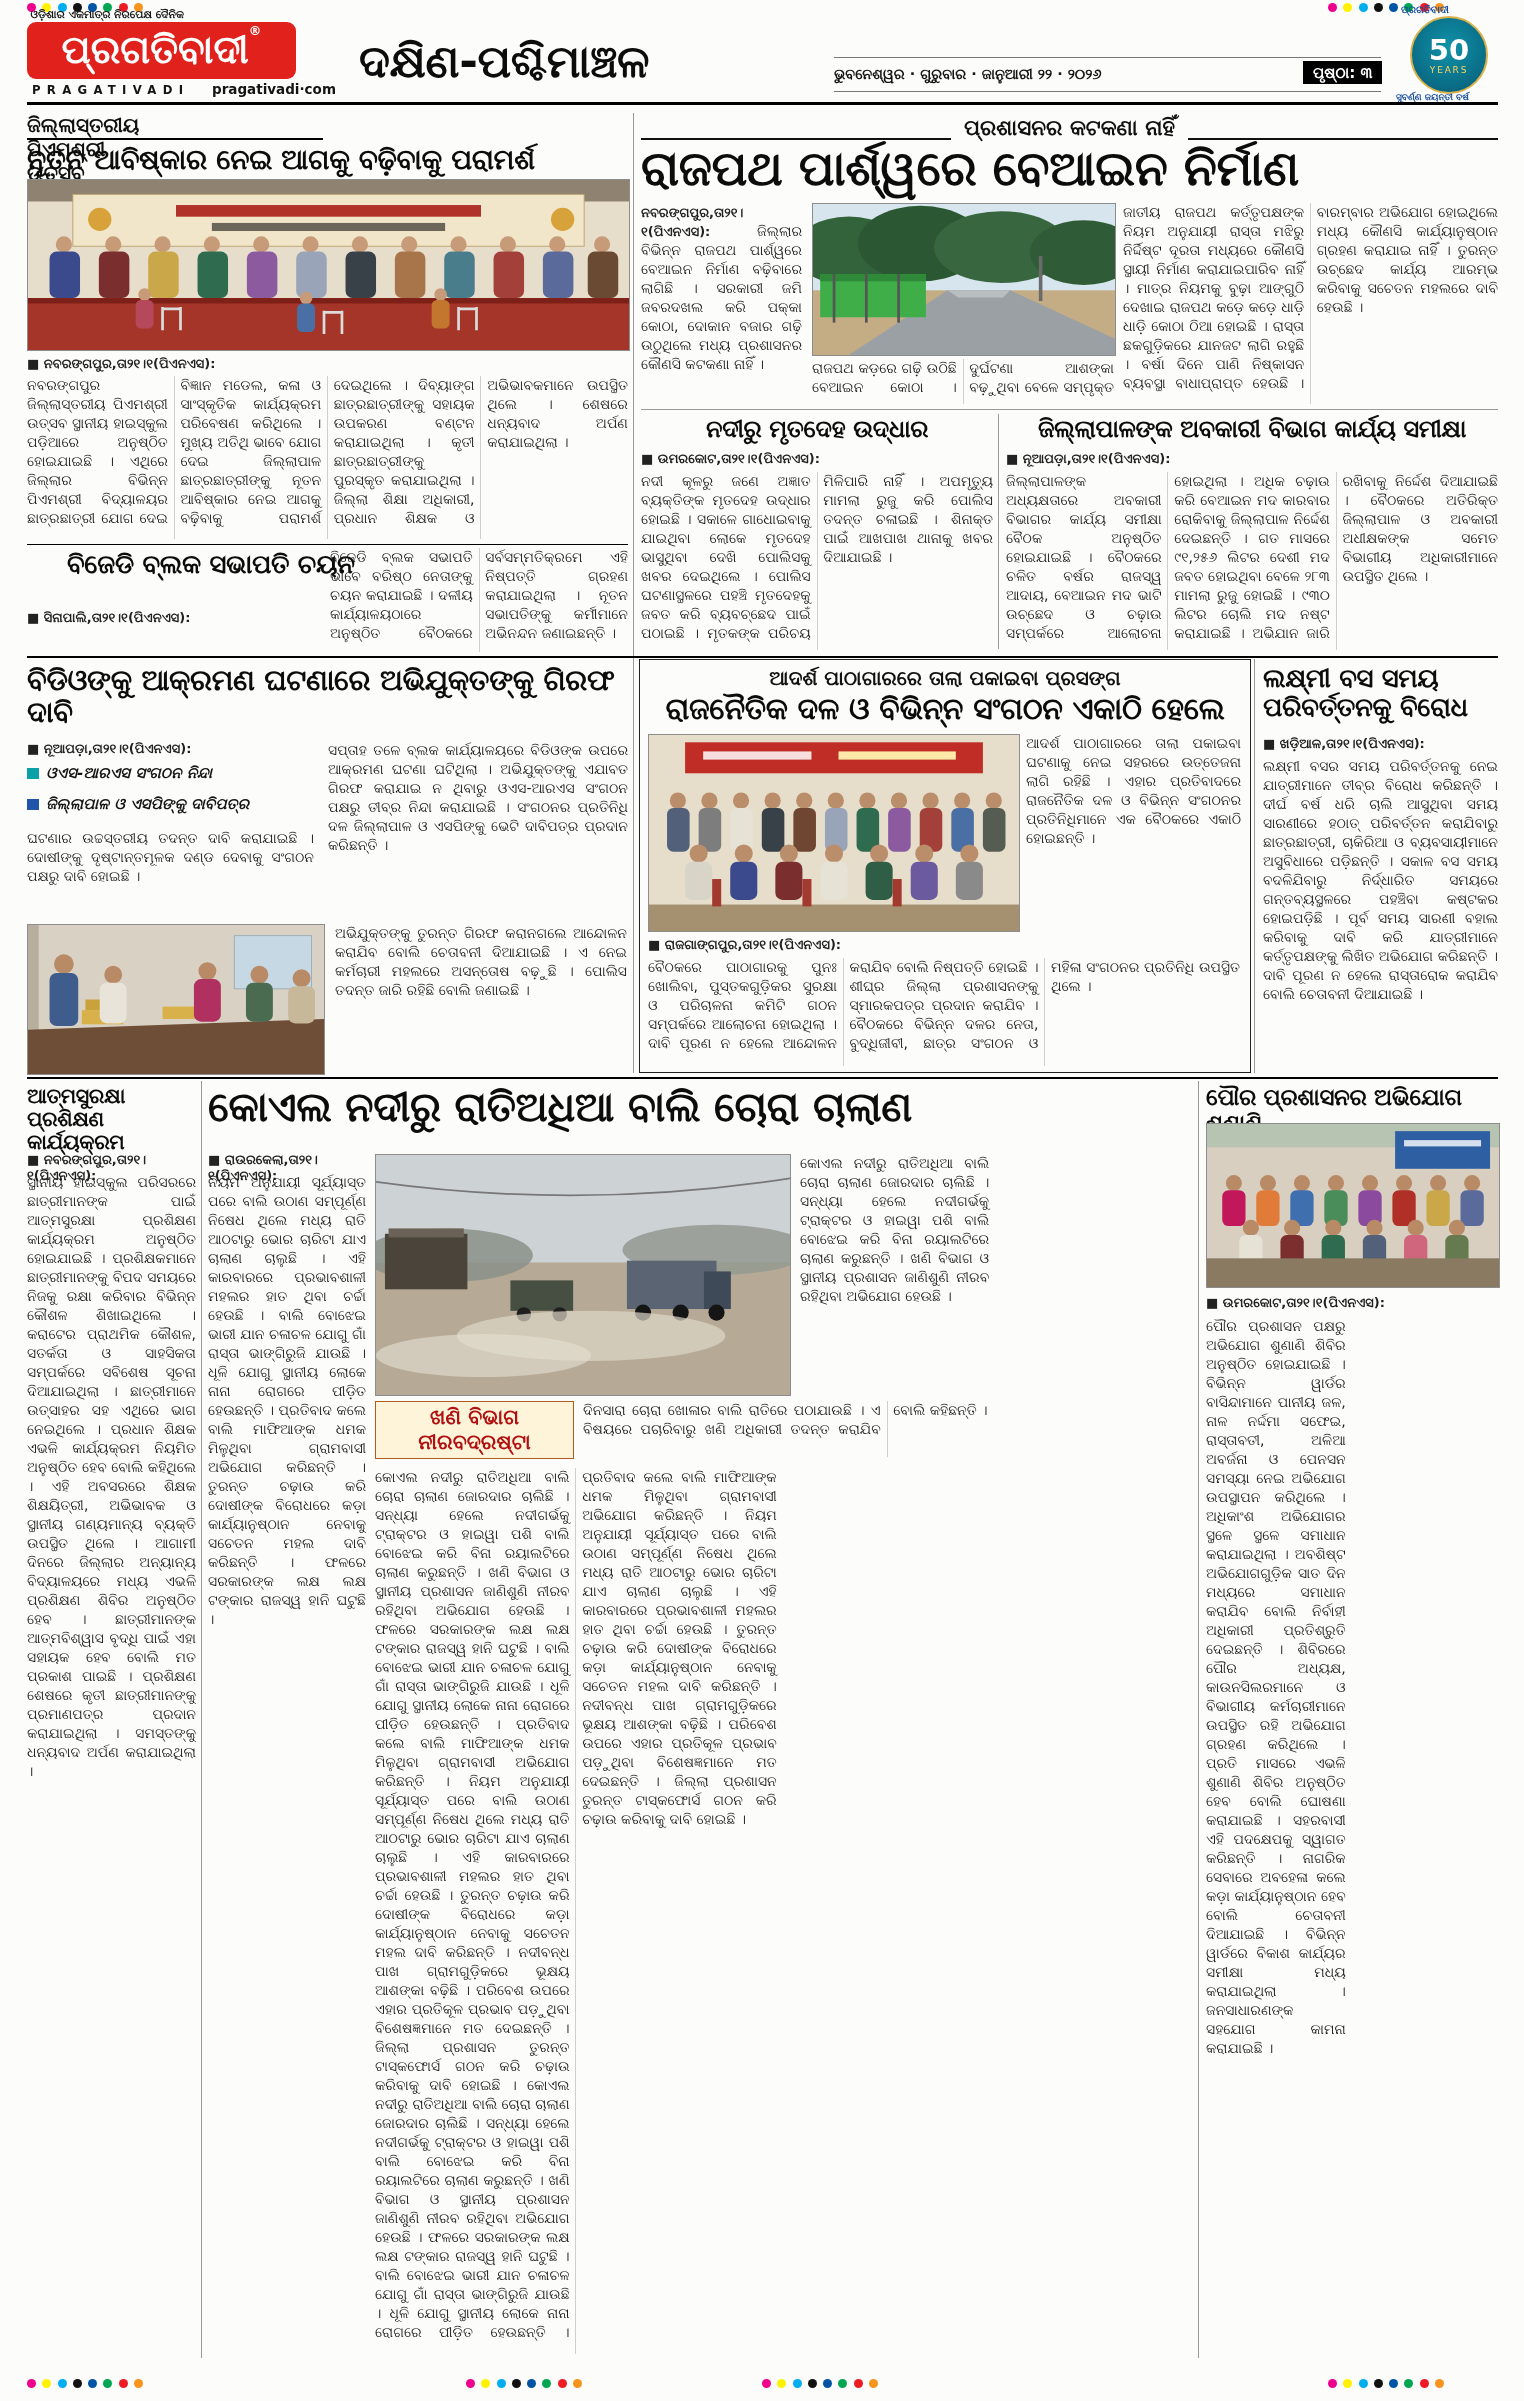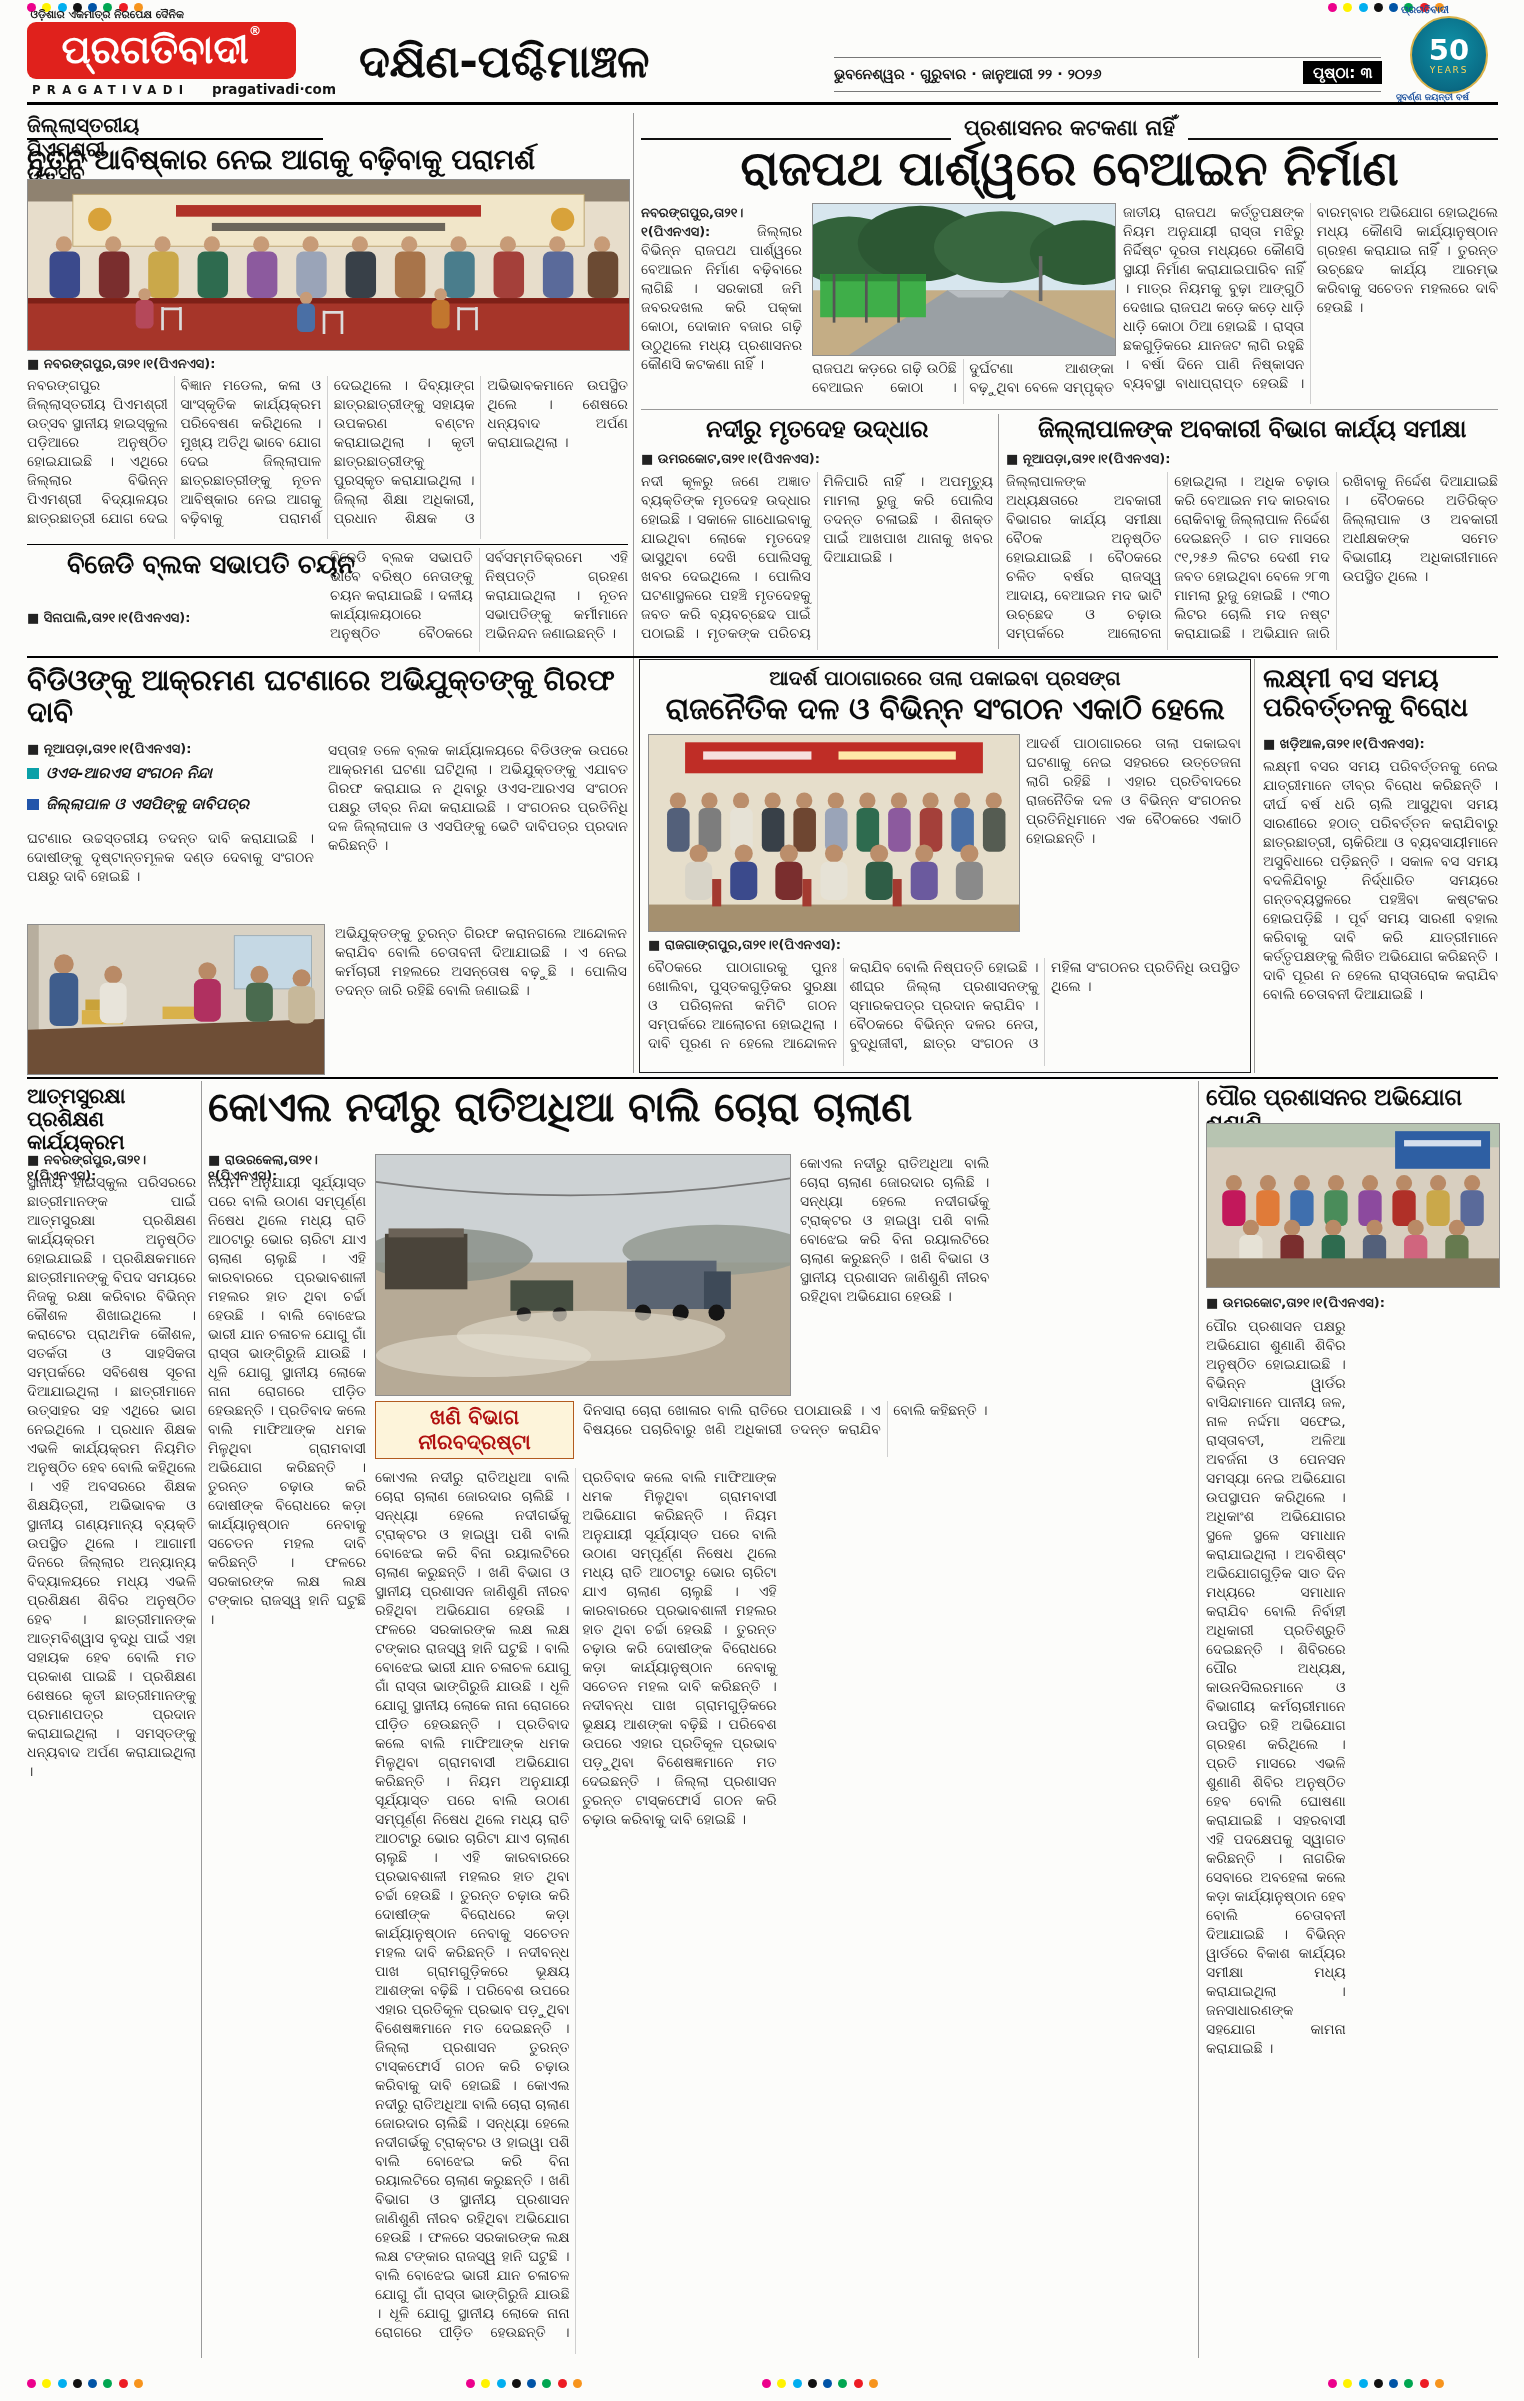--- a/index.html
+++ b/index.html
@@ -150,21 +150,21 @@
   </div>
 
   <div class="vline" style="left:633px;top:113px;height:960px;"></div>
 
   <div class="abs" style="left:0;top:0;width:0;height:0;">
     <div class="abs kicker-row" style="left:641px;top:115px;width:857px;">
       <div class="ln"></div>
       <div class="kicker" style="font-size:21.5px;">ପ୍ରଶାସନର କଟକଣା ନାହିଁ</div>
       <div class="ln"></div>
     </div>
-    <div class="abs headline" style="left:641px;top:142px;width:857px;font-size:48px;text-align:center;">ରାଜପଥ ପାର୍ଶ୍ୱରେ ବେଆଇନ ନିର୍ମାଣ</div>
+    <div class="abs headline" style="left:641px;top:142px;width:857px;font-size:48px;text-align:left;">ରାଜପଥ ପାର୍ଶ୍ୱରେ ବେଆଇନ ନିର୍ମାଣ</div>
     <div class="abs bodytext" style="left:641px;top:203px;width:161px;height:201px;"><span class="byline">ନବରଙ୍ଗପୁର,ତା୨୧।୧(ପିଏନଏସ):</span> <span>ଜିଲ୍ଲାର ବିଭିନ୍ନ ରାଜପଥ ପାର୍ଶ୍ୱରେ ବେଆଇନ ନିର୍ମାଣ ବଢ଼ିବାରେ ଲାଗିଛି । ସରକାରୀ ଜମି ଜବରଦଖଲ କରି ପକ୍କା କୋଠା, ଦୋକାନ ବଜାର ଗଢ଼ି ଉଠୁଥିଲେ ମଧ୍ୟ ପ୍ରଶାସନର କୌଣସି କଟକଣା ନାହିଁ ।</span></div>
     <div class="photo" style="left:812px;top:203px;width:302px;height:151px;">
       <svg viewBox="0 0 337 168" preserveAspectRatio="none">
         <rect width="337" height="168" fill="#d7e6ee"></rect>
         <ellipse cx="40" cy="52" rx="62" ry="38" fill="#33633b"></ellipse>
           <ellipse cx="120" cy="44" rx="70" ry="42" fill="#2c5733"></ellipse>
         <ellipse cx="210" cy="48" rx="75" ry="40" fill="#38673f"></ellipse>
           <ellipse cx="302" cy="54" rx="60" ry="36" fill="#2f5c36"></ellipse>
         <rect y="96" width="337" height="72" fill="#c4ad85"></rect>
         <polygon points="40,168 150,96 220,96 337,150 337,168" fill="#9aa0a4"></polygon>

